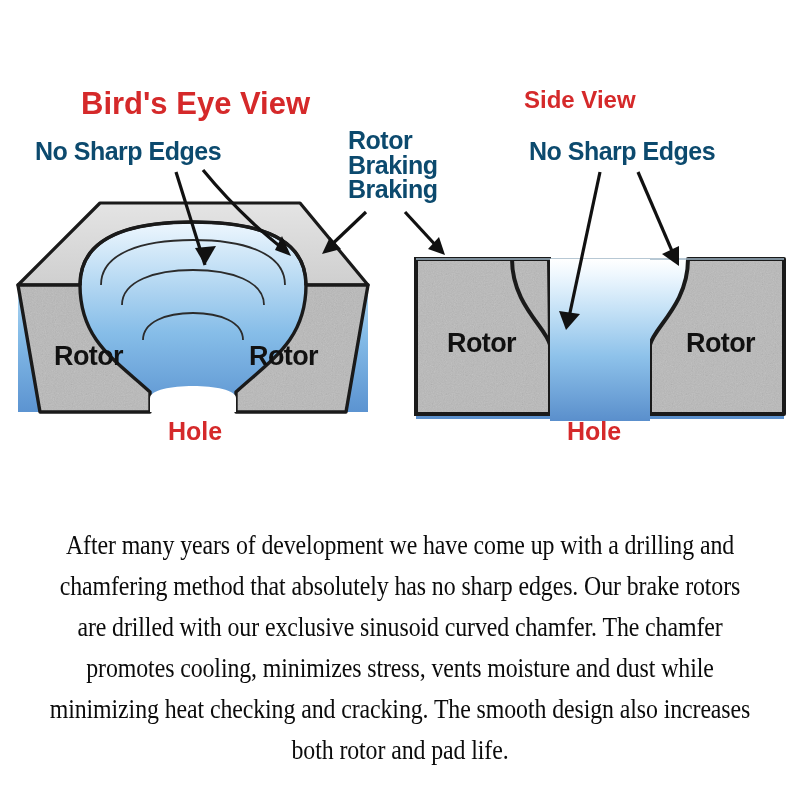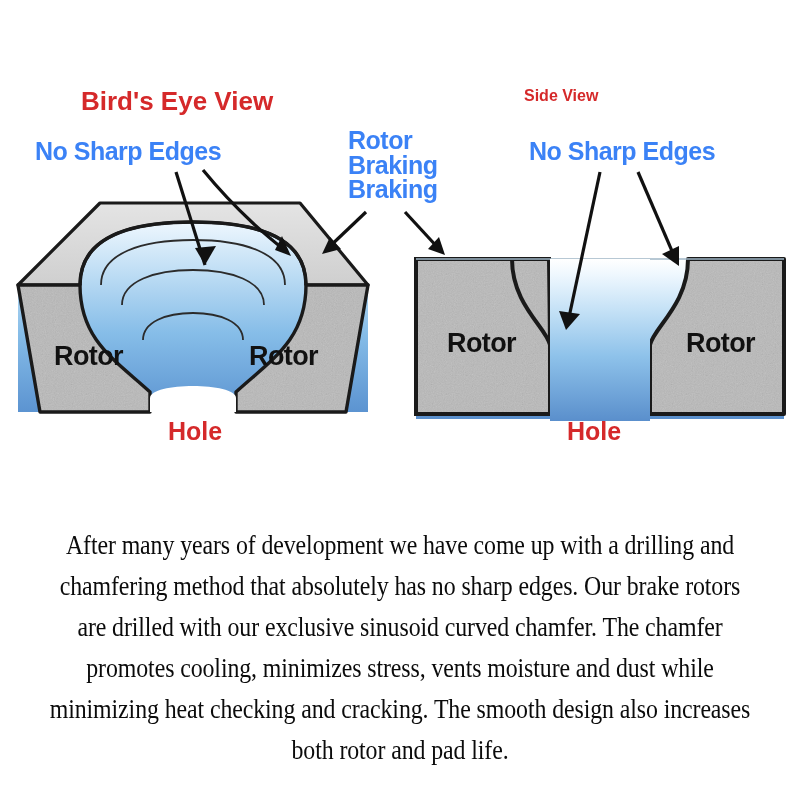--- a/index.html
+++ b/index.html
@@ -43,33 +43,33 @@
     white-space: pre;
     line-height: 1.02;
     font-family: "Liberation Sans", sans-serif;
     font-weight: bold;
     letter-spacing: -0.5px;
   }
   .label.red {
     color: #d5292a;
   }
   .label.black {
-    color: #3b82f6;
+    color: #0c4a6e;
   }
 
   #title-birds-eye {
     left: 81px;
     top: 88px;
-    font-size: 26px;
+    font-size: 31px;
     letter-spacing: 0px;
   }
   #title-side-view {
     left: 524px;
     top: 88px;
-    font-size: 16px;
+    font-size: 24px;
     letter-spacing: 0px;
   }
   #label-nse-left {
     left: 35px;
     top: 139px;
     font-size: 25px;
   }
   #label-nse-right {
     left: 529px;
     top: 139px;

